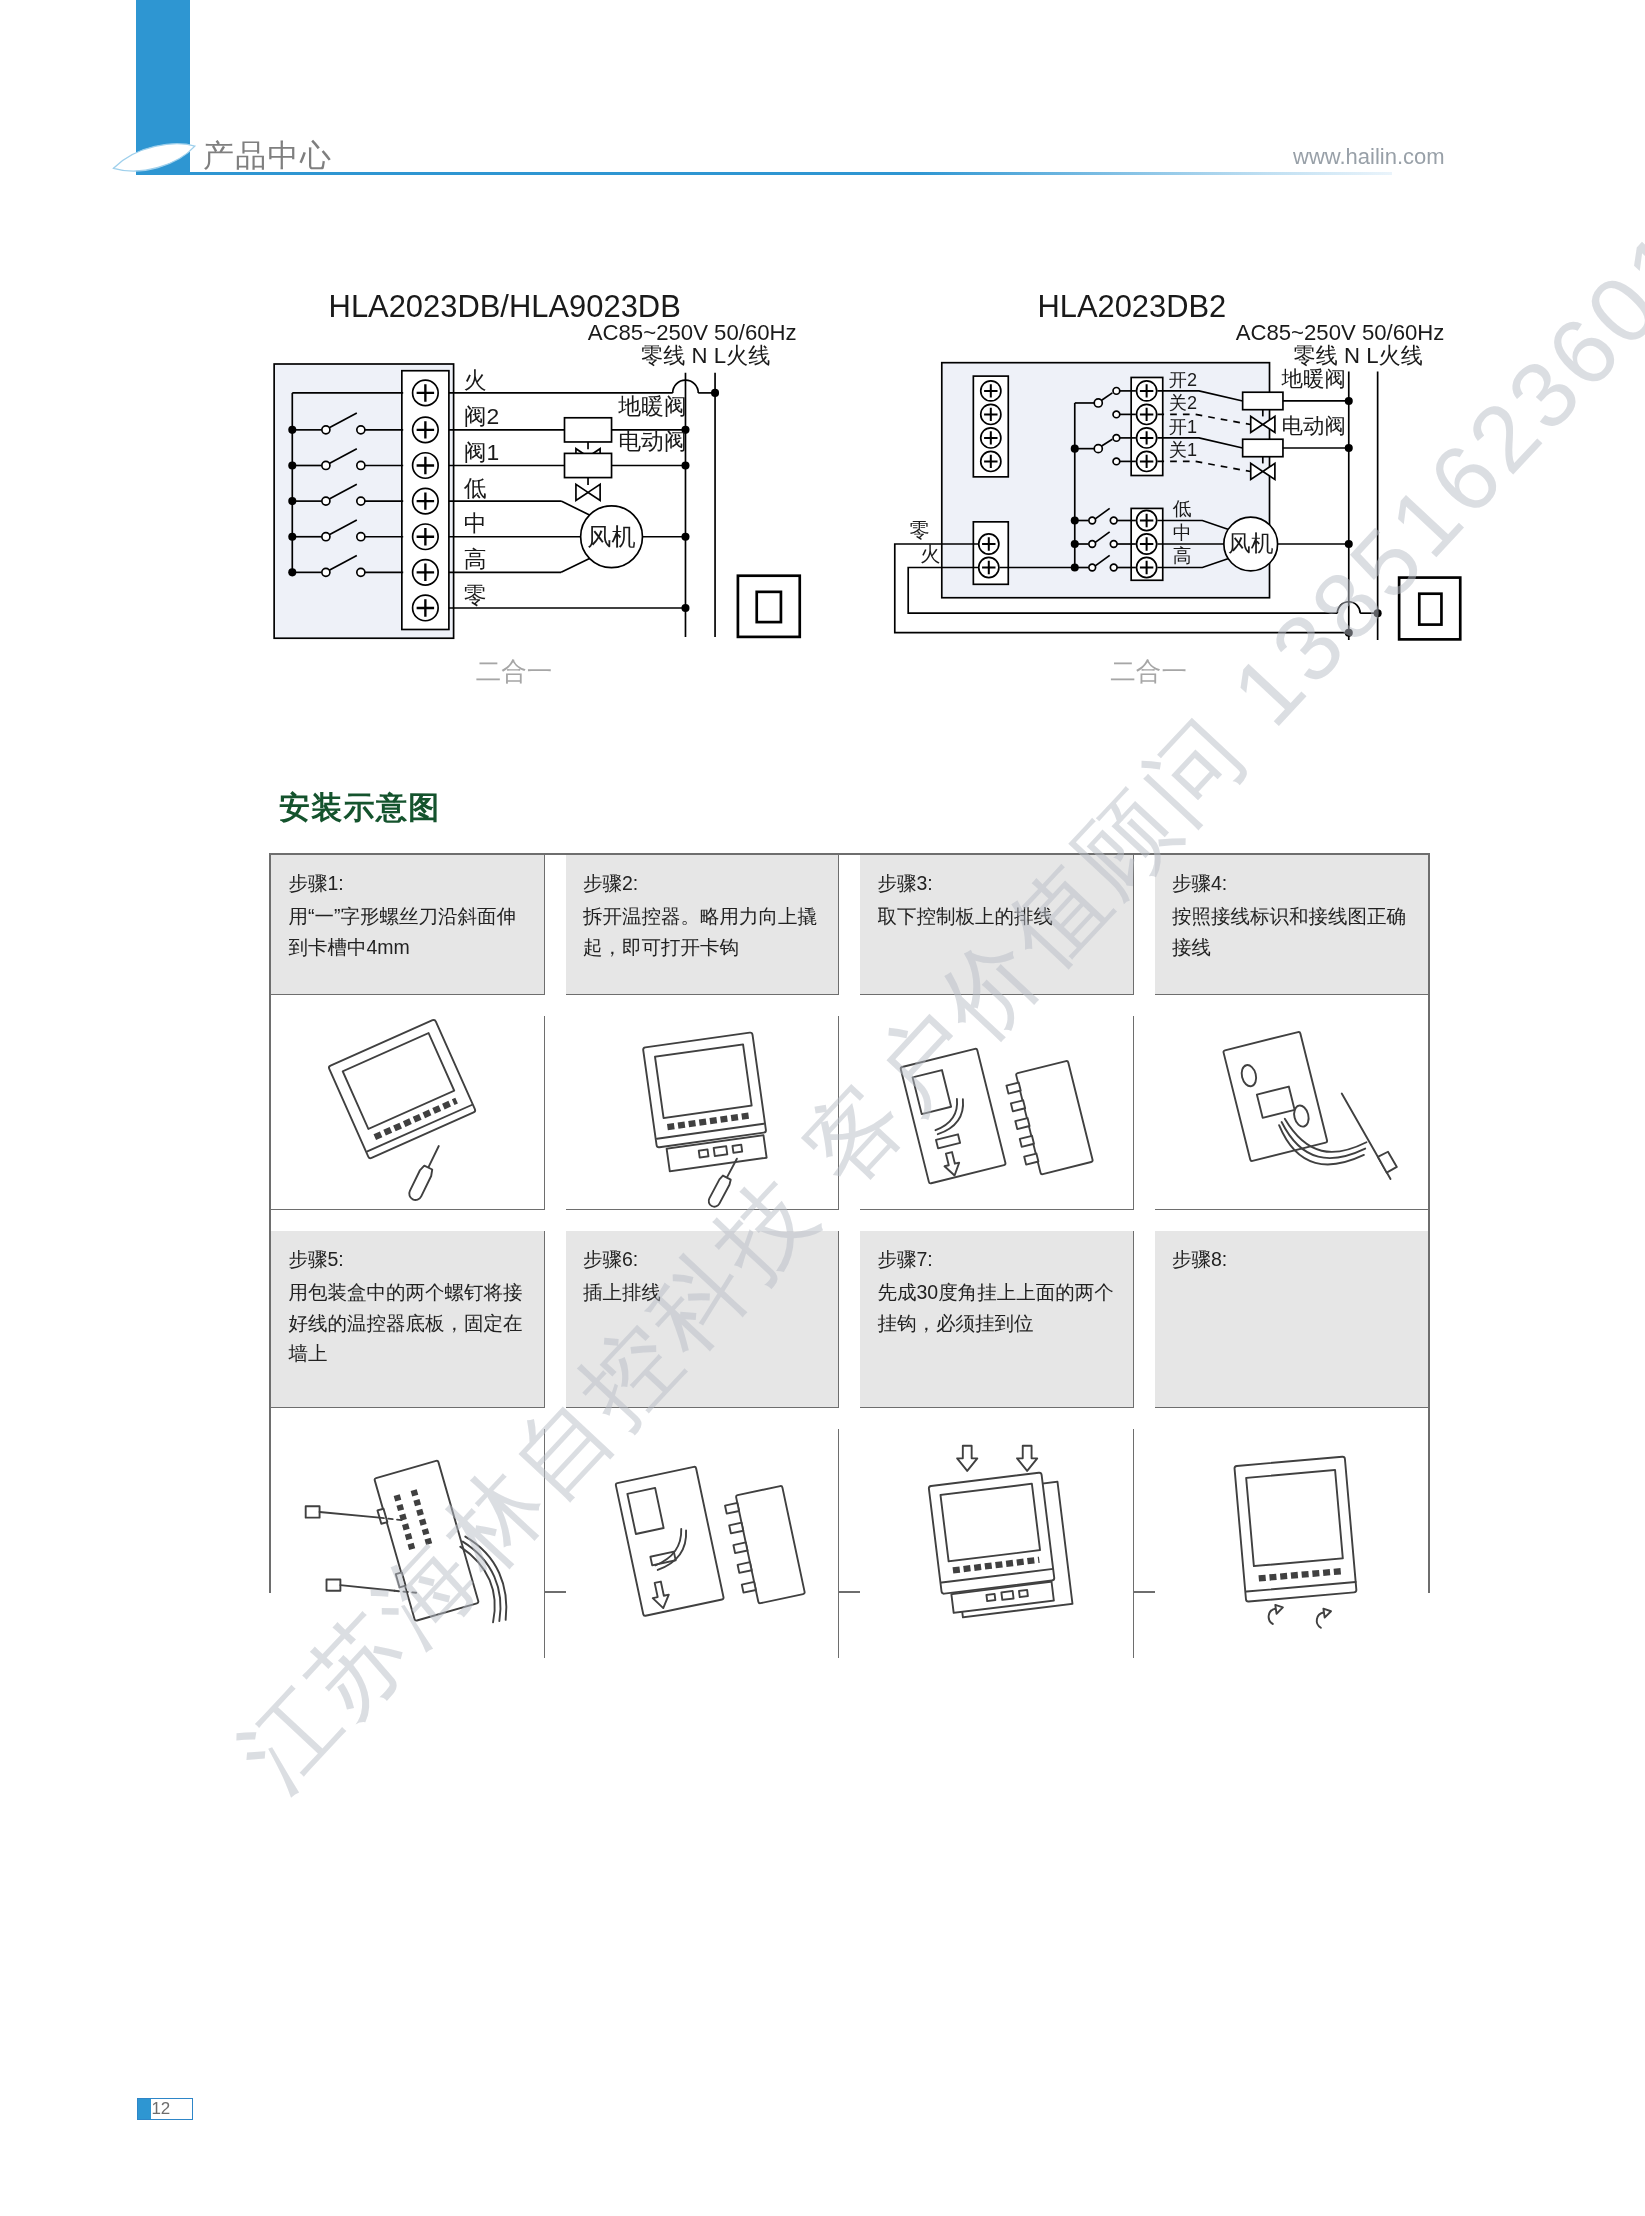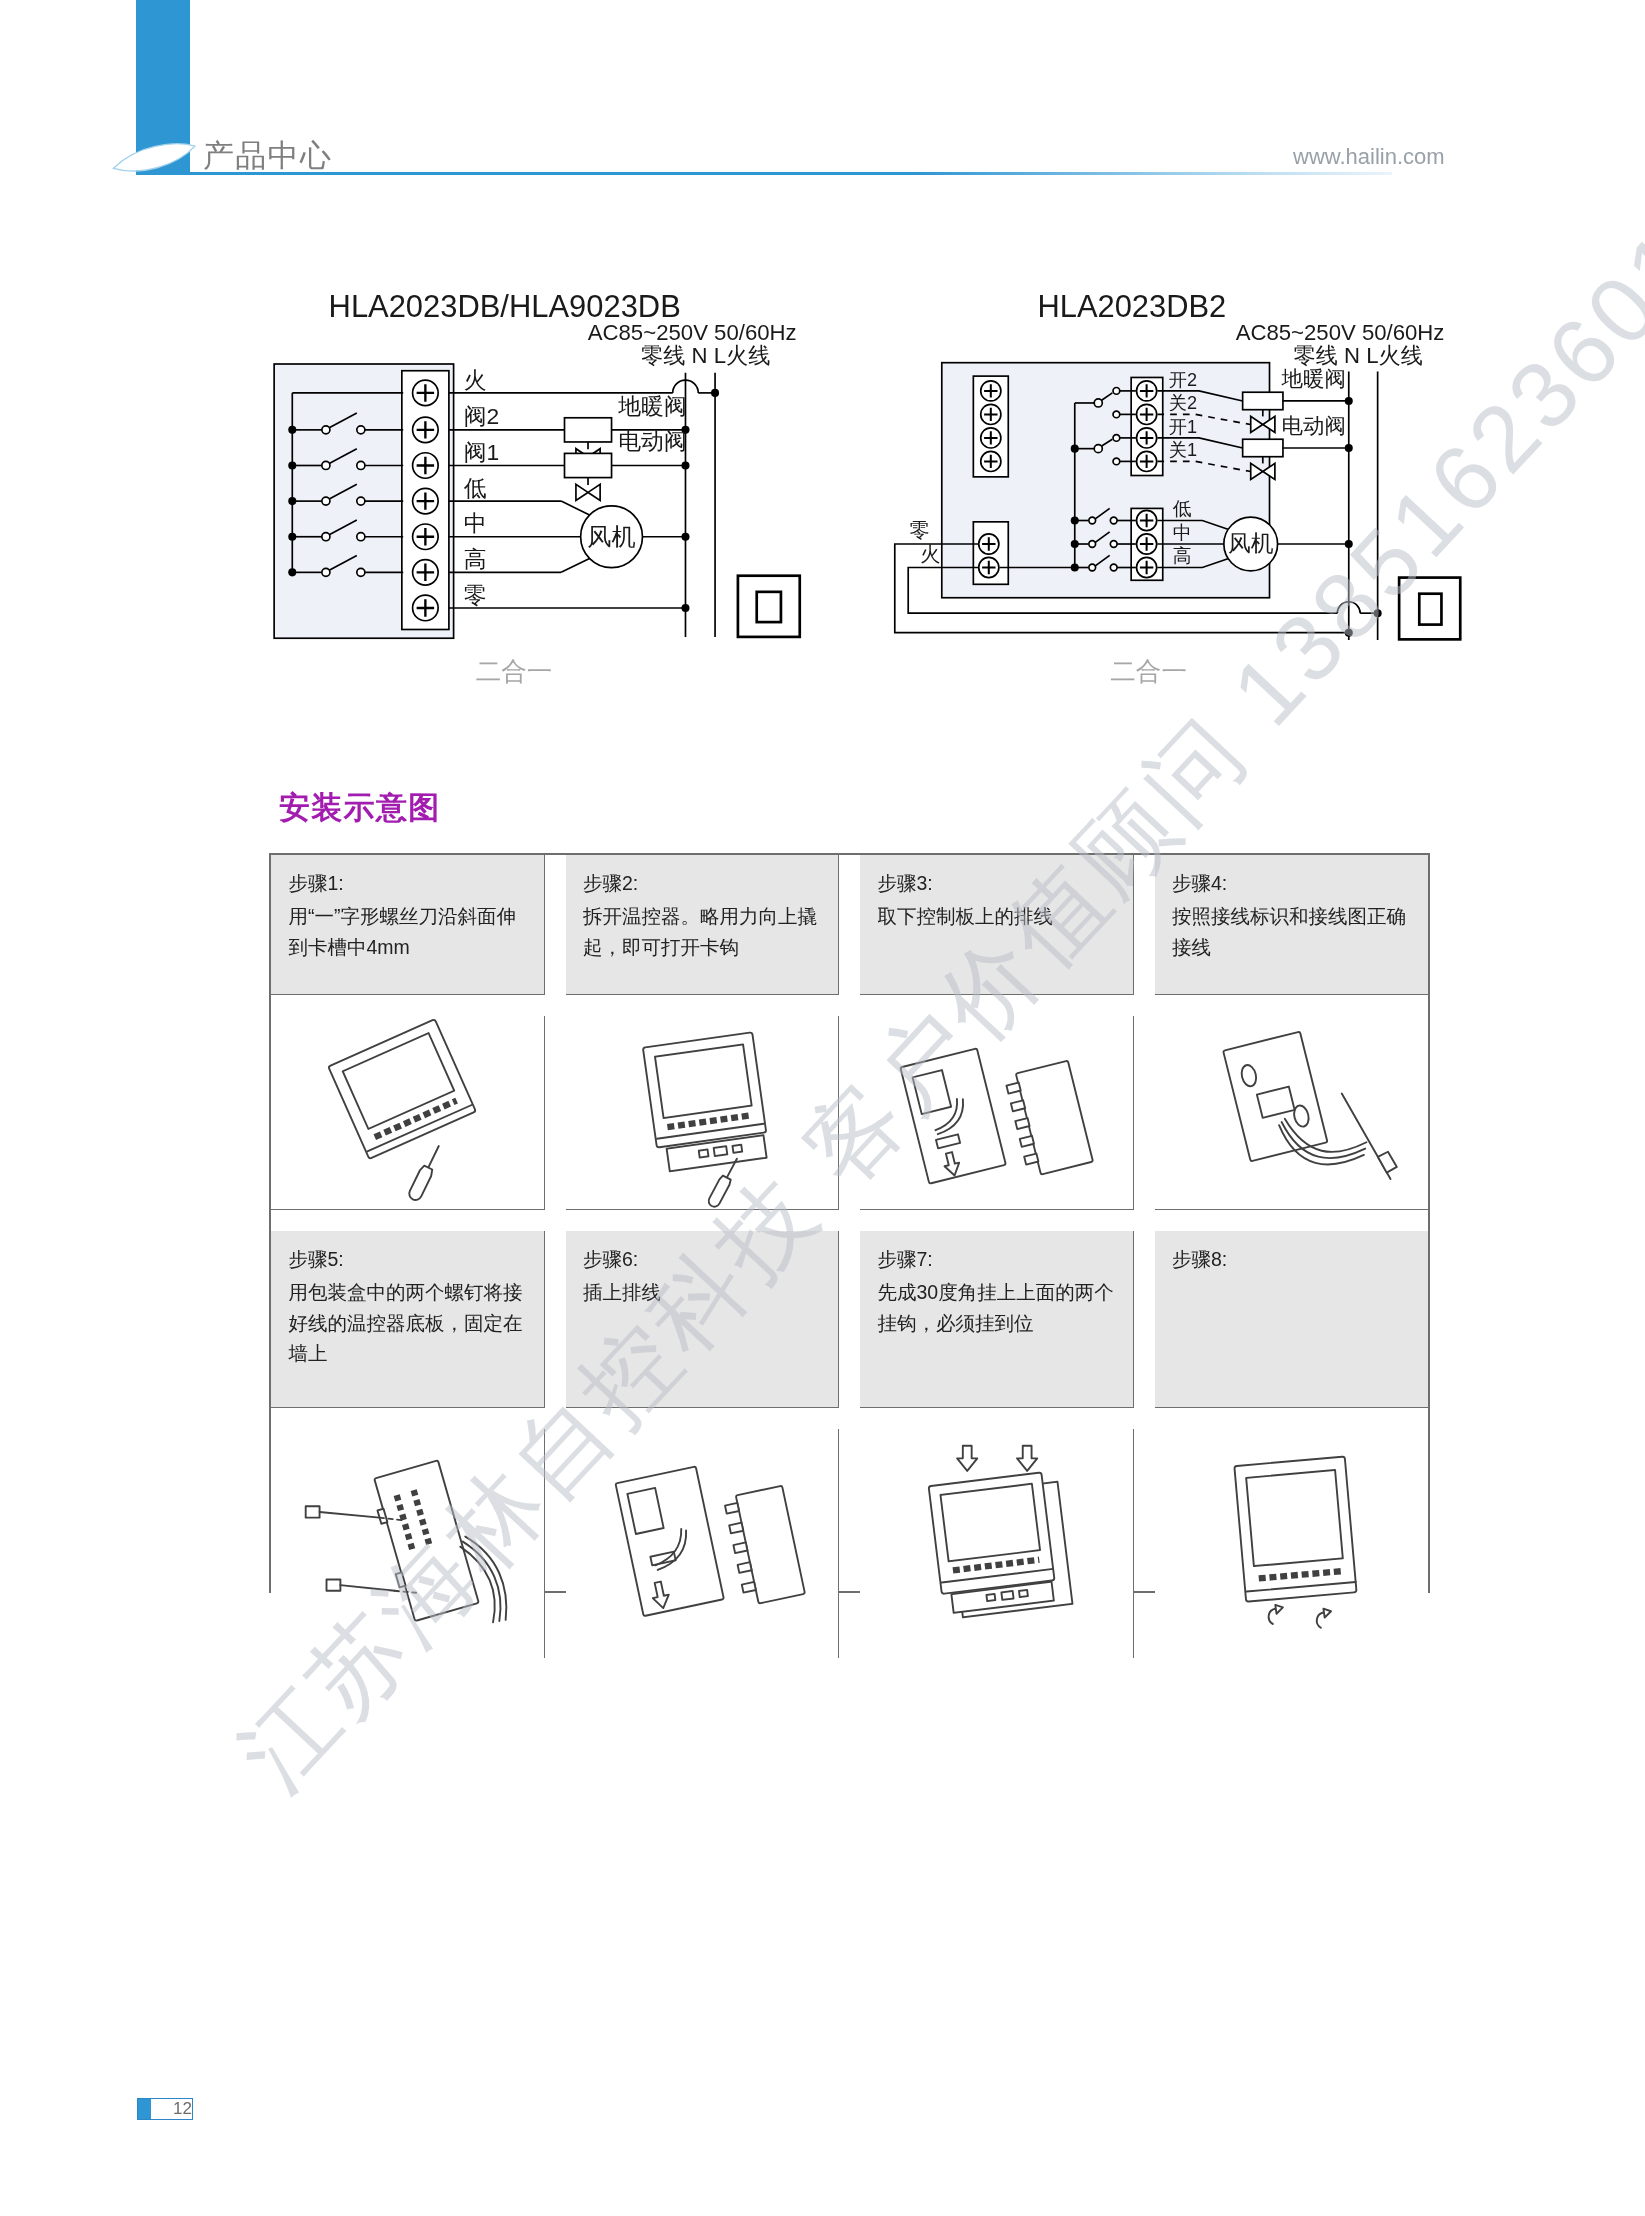--- a/index.html
+++ b/index.html
@@ -16,21 +16,21 @@
   .dsvg{position:absolute;}
   .dln{stroke:#000;stroke-width:2.5;fill:none;}
   .dthk{stroke:#000;stroke-width:4;fill:none;}
   .fw2{fill:#ffffff;stroke:#000;stroke-width:2.5;}
   .box{fill:#eef1f8;stroke:#000;stroke-width:2.5;}
   .dot{fill:#000;stroke:none;}
   .lbl{fill:#1a1a1a;stroke:none;font-family:"Liberation Sans",sans-serif;}
   .cap{fill:#a6a6a6;stroke:none;font-family:"Liberation Sans",sans-serif;}
   .dsh{stroke:#000;stroke-width:2.5;fill:none;stroke-dasharray:10 9;}
   
-  .install-heading{position:absolute;left:279px;top:787px;font-size:31px;font-weight:bold;color:#a21caf;letter-spacing:1.3px;}
+  .install-heading{position:absolute;left:279px;top:787px;font-size:31px;font-weight:bold;color:#14532d;letter-spacing:1.3px;}
   .install-table{position:absolute;left:269px;top:853px;width:1161px;height:740px;
                  display:grid;grid-template-columns:repeat(4,1fr);
                  grid-template-rows:140px 194px 177px 229px;
                  border:2px solid #6e6e6e;box-sizing:border-box;gap:21px;}
   .cell{border-right:1.3px solid #6e6e6e;border-bottom:1.3px solid #6e6e6e;box-sizing:border-box;overflow:hidden;}
   .cell.c4{border-right:none;}
   .cell.r4{border-bottom:none;}
   .cell-text{background:#e6e6e6;padding:13.4px 17.5px;font-size:19.5px;line-height:1.55;color:#222;}
   .cell-img{background:#fff;display:flex;align-items:center;justify-content:center;}
   .cell-img svg{width:100%;height:100%;}
@@ -40,21 +40,21 @@
   .fw{stroke:#404040;stroke-width:3;fill:#fff;stroke-linejoin:round;}
   .btnrow{stroke:#404040;stroke-width:10;fill:none;}
   
   .watermark{position:absolute;left:259px;top:1710px;transform-origin:0 50%;
              transform:rotate(-47deg);font-size:94px;letter-spacing:5.4px;color:#b9bec7;
              opacity:.5;white-space:nowrap;z-index:10;pointer-events:none;}
   
   .page-box{position:absolute;left:137px;top:2098px;width:54px;height:20px;border:1.3px solid #2E86C8;
             display:flex;box-sizing:content-box;}
   .page-blue{width:13.4px;background:#2E96D2;}
-  .page-num{flex:1;text-align:right;font-size:17px;color:#6d6d6d;line-height:20px;}
+  .page-num{flex:1;text-align:left;font-size:17px;color:#6d6d6d;line-height:20px;}
 </style>
 </head>
 <body>
 
 <div id="page">
 
   <div class="blue-bar"></div>
   <svg class="leaf-wrap" viewBox="0 0 132 58">
     <path d="M5,48 C38,14 96,6 126,15 C100,44 46,60 5,48 Z" fill="#ffffff" stroke="#9fd0ec" stroke-width="2"></path>
   </svg>

